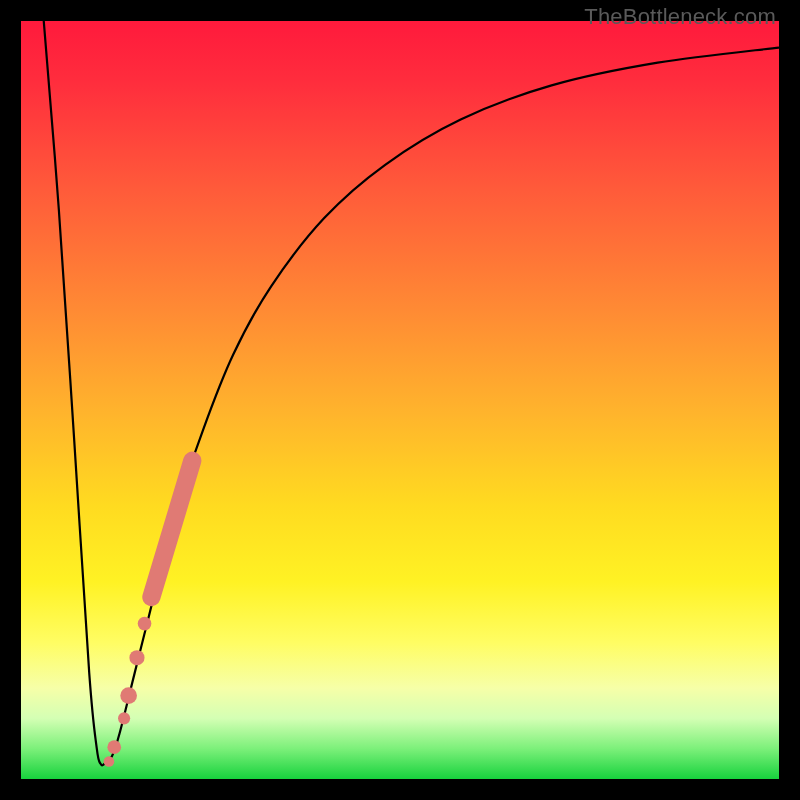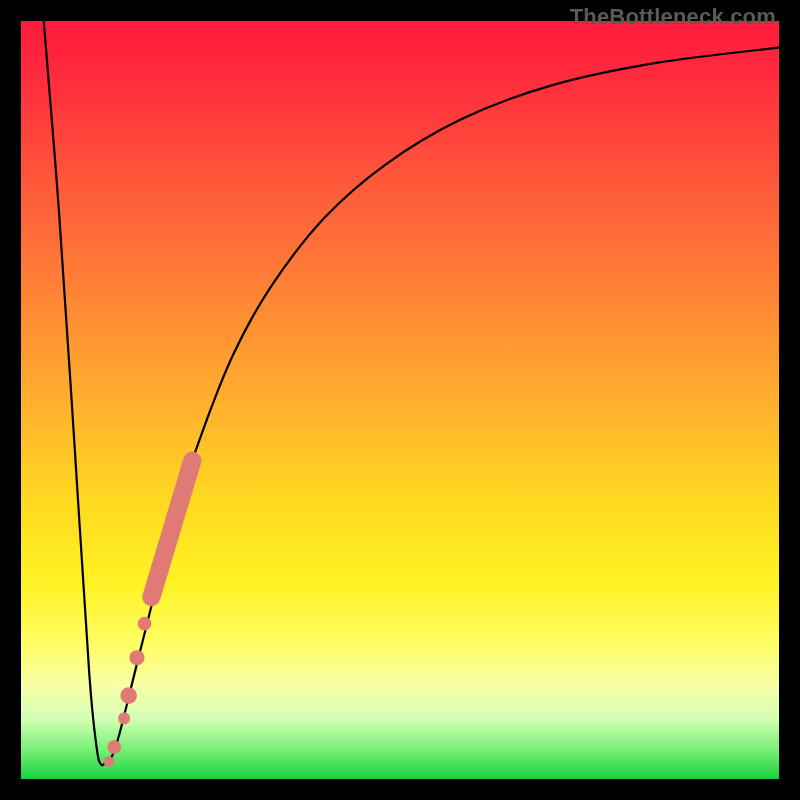--- a/index.html
+++ b/index.html
@@ -45,21 +45,21 @@
     left: 0;
     top: 0;
     width: 758px;
     height: 758px;
   }
   .watermark {
     position: absolute;
     top: 4px;
     right: 24px;
     font-size: 22px;
-    font-weight: 700;
+    font-weight: 400;
     color: #5a5a5a;
     letter-spacing: 0.2px;
     user-select: none;
   }
 </style>
 </head>
 <body>
 
 <div class="frame">
   <div class="plot">

